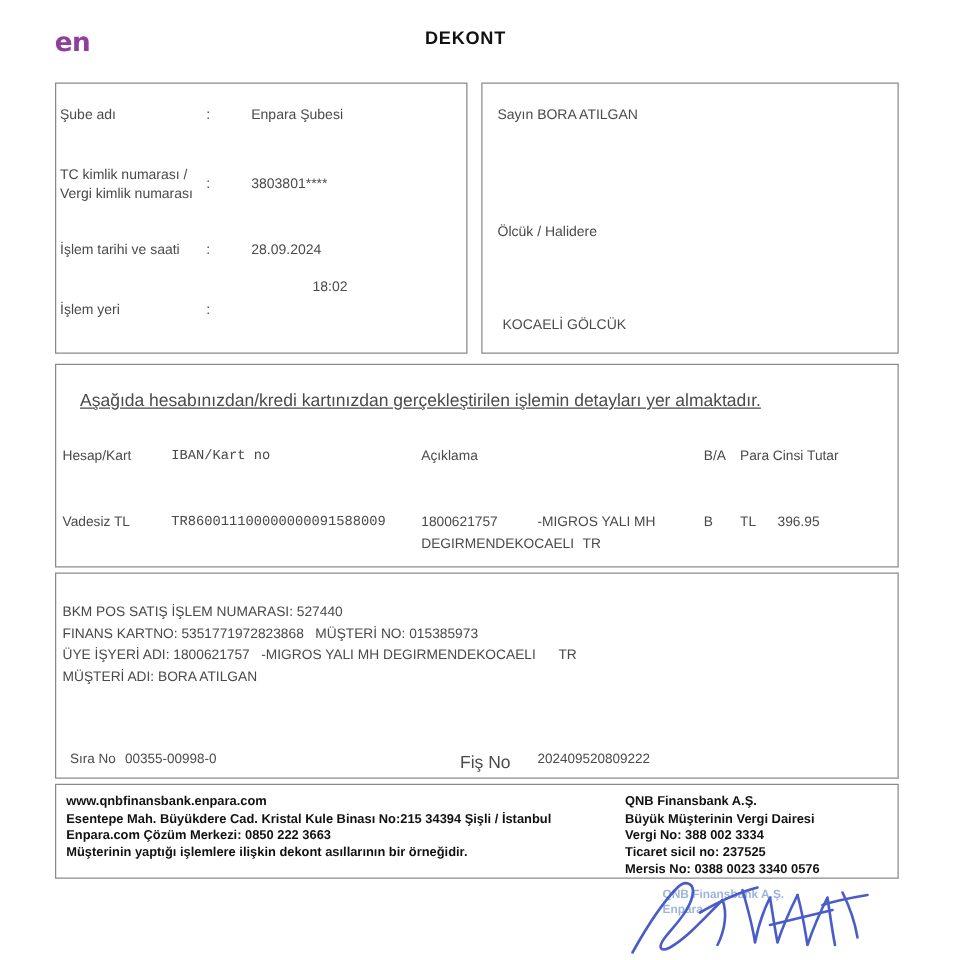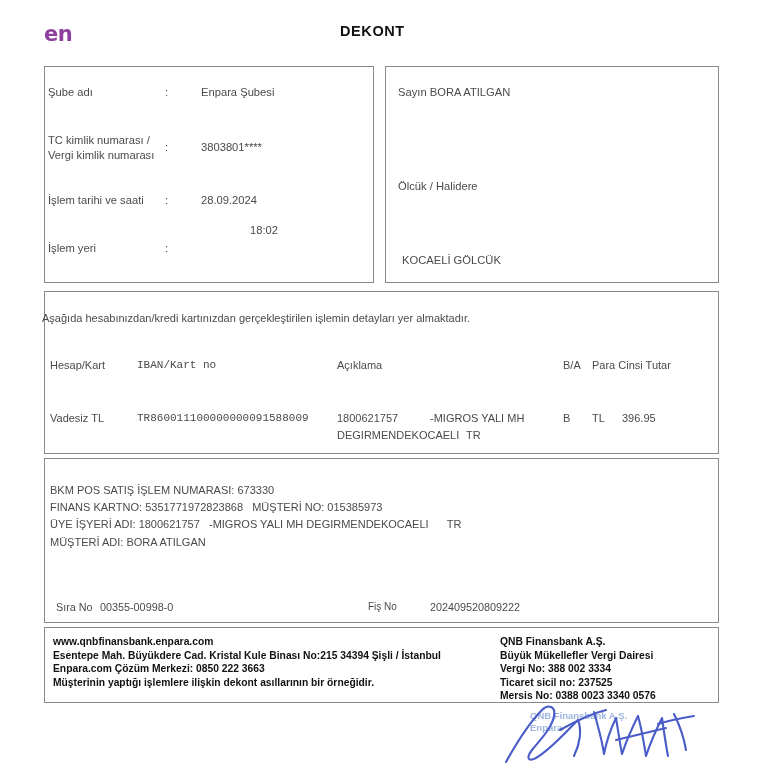--- a/index.html
+++ b/index.html
@@ -126,23 +126,24 @@
     white-space: pre;
   }
   .rt1 { top: 85px; }
   .rt2 { top: 133px; }
   .rt3 { top: 179px; }
   .rt4 { top: 253px; left: 402px; }
 
   
   .mid-note {
     position: absolute;
-    left: 42px; top: 312px;
-    font-size: 11px;
-    color: #4a4a4a;
+    left: 64px; top: 312px;
+    font-size: 14px;
+    color: #4a4a4a;
+    text-decoration: underline;
   }
   .thead, .trow {
     position: absolute;
     font-size: 11px;
     color: #4a4a4a;
     white-space: pre;
   }
   .thead { top: 359px; }
   .trow  { top: 412px; }
   .trow2 { top: 429px; }
@@ -166,21 +167,21 @@
     color: #4a4a4a;
     white-space: pre;
   }
   .p1 { top: 484px; }
   .p2 { top: 501px; }
   .p3 { top: 518px; }
   .p4 { top: 536px; }
 
   .sira-label { position: absolute; left: 56px;  top: 601px; font-size: 10.8px; color: #4a4a4a; }
   .sira-value { position: absolute; left: 100px; top: 601px; font-size: 10.8px; color: #4a4a4a; }
-  .fis-label  { position: absolute; left: 368px; top: 601px; font-size: 10px; color: #4a4a4a; }
+  .fis-label  { position: absolute; left: 368px; top: 601px; font-size: 14px; color: #4a4a4a; }
   .fis-value  { position: absolute; left: 430px; top: 601px; font-size: 10.8px; color: #4a4a4a; }
 
   
   .foot-left {
     position: absolute;
     left: 53px; top: 635px;
     font-size: 10.3px;
     font-weight: bold;
     color: #111111;
     line-height: 13.6px;
@@ -262,42 +263,42 @@
   <div class="trow c-desc-b">-MIGROS YALI MH</div>
   <div class="trow c-ba">B</div>
   <div class="trow c-cur">TL</div>
   <div class="trow c-amt">396.95</div>
 
   <div class="trow trow2 c-desc2">DEGIRMENDEKOCAELI</div>
   <div class="trow trow2 c-desc2-b" style="left:466px;">TR</div>
 
   <div class="box box-pos"></div>
 
-  <div class="pos-line p1">BKM POS SATIŞ İŞLEM NUMARASI: 673330</div>
+  <div class="pos-line p1">BKM POS SATIŞ İŞLEM NUMARASI: 527440</div>
   <div class="pos-line p2">FINANS KARTNO: 5351771972823868   MÜŞTERİ NO: 015385973</div>
   <div class="pos-line p3">ÜYE İŞYERİ ADI: 1800621757   -MIGROS YALI MH DEGIRMENDEKOCAELI      TR</div>
   <div class="pos-line p4">MÜŞTERİ ADI: BORA ATILGAN</div>
 
   <div class="sira-label">Sıra No</div>
   <div class="sira-value">00355-00998-0</div>
   <div class="fis-label">Fiş No</div>
   <div class="fis-value">202409520809222</div>
 
   <div class="box box-foot"></div>
 
   <div class="foot-left">
     <div>www.qnbfinansbank.enpara.com</div>
     <div>Esentepe Mah. Büyükdere Cad. Kristal Kule Binası No:215 34394 Şişli / İstanbul</div>
     <div>Enpara.com Çözüm Merkezi: 0850 222 3663</div>
     <div>Müşterinin yaptığı işlemlere ilişkin dekont asıllarının bir örneğidir.</div>
   </div>
 
   <div class="foot-right">
     <div>QNB Finansbank A.Ş.</div>
-    <div>Büyük Mükellefler Vergi Dairesi</div>
+    <div>Büyük Müşterinin Vergi Dairesi</div>
     <div>Vergi No: 388 002 3334</div>
     <div>Ticaret sicil no: 237525</div>
     <div>Mersis No: 0388 0023 3340 0576</div>
   </div>
 
   <div class="stamp-wrap">
     <div class="stamp-text">
       <div>QNB Finansbank A.Ş.</div>
       <div>Enpara</div>
     </div>

